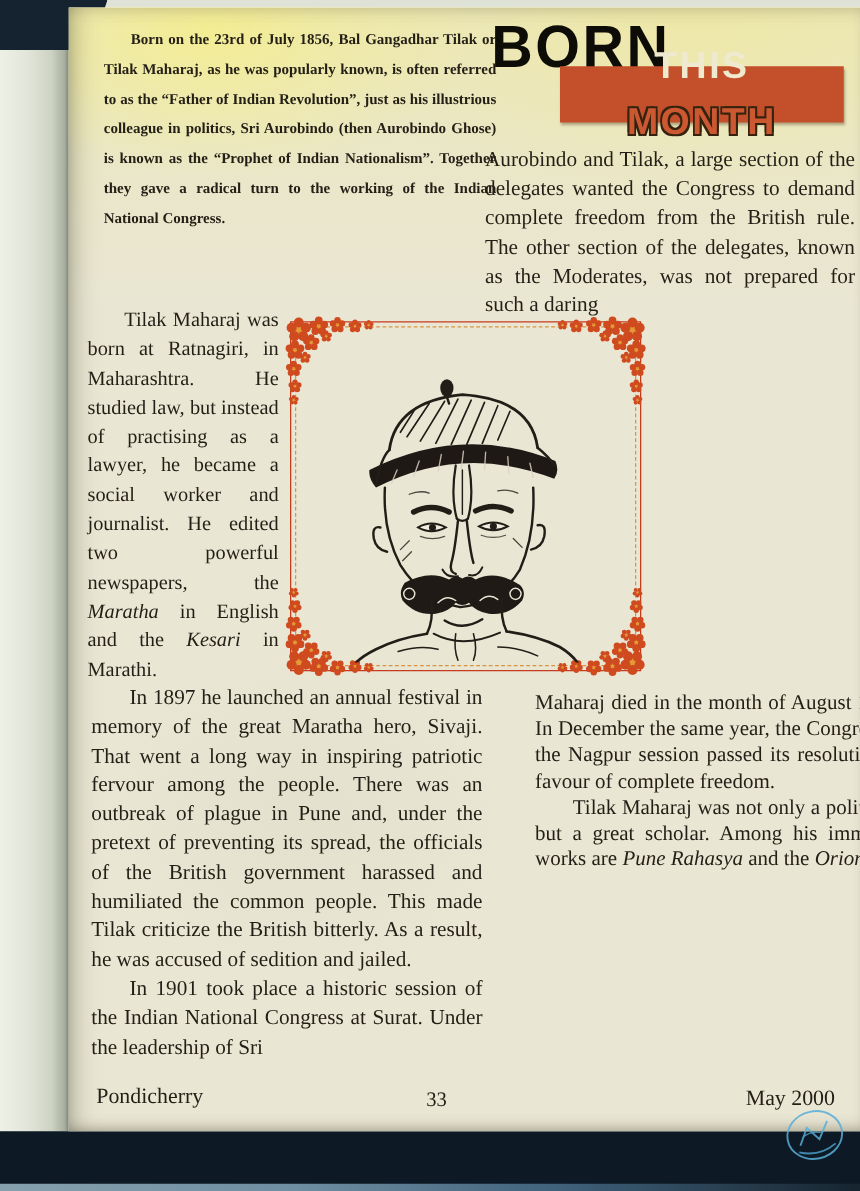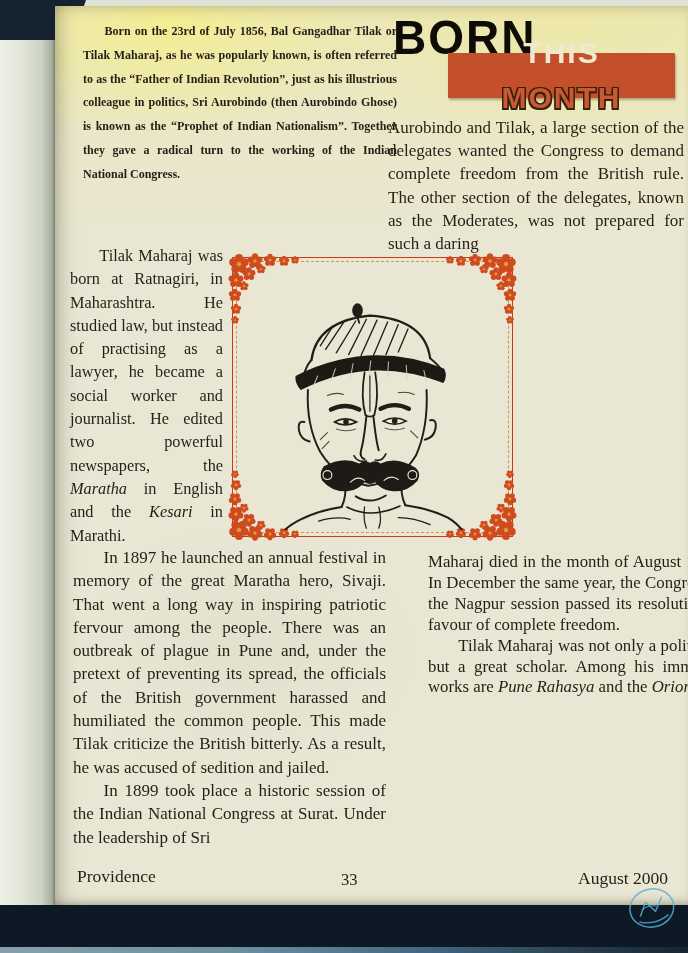--- a/index.html
+++ b/index.html
@@ -92,21 +92,21 @@
       <p class="ind">Tilak Maharaj was born at Ratnagiri, in Maharashtra. He studied law, but instead of practising as a lawyer, he became a social worker and journalist. He edited two powerful newspapers, the <i>Maratha</i> in English and the <i>Kesari</i> in Marathi.</p>
     </div>
 
     <div class="tb p-right-top">
       <p>Aurobindo and Tilak, a large section of the delegates wanted the Congress to demand complete freedom from the British rule. The other section of the delegates, known as the Moderates, was not prepared for such a daring</p>
     </div>
 
 
     <div class="tb p-left-bottom">
       <p class="ind">In 1897 he launched an annual festival in memory of the great Maratha hero, Sivaji. That went a long way in inspiring patriotic fervour among the people. There was an outbreak of plague in Pune and, under the pretext of preventing its spread, the officials of the British government harassed and humiliated the common people. This made Tilak criticize the British bitterly. As a result, he was accused of sedition and jailed.</p>
-      <p class="ind">In 1899 took place a historic session of the Indian National Congress at Surat. Under the leadership of Sri</p>
+      <p class="ind">In 1901 took place a historic session of the Indian National Congress at Surat. Under the leadership of Sri</p>
     </div>
 
     <div class="tb p-right-bottom">
       <p>Maharaj died in the month of August 1920. In December the same year, the Congress at the Nagpur session passed its resolution in favour of complete freedom.</p>
       <p class="ind">Tilak Maharaj was not only a politician but a great scholar. Among his immortal works are <i>Pune Rahasya</i> and the <i>Orion</i>.</p>
     </div>
 
     <div class="frame">
       <div class="frame-line1"></div>
       <div class="frame-line2"></div>
@@ -225,23 +225,23 @@
             <path d="M56,252 Q76,246 92,250"></path>
               <path d="M146,248 Q164,248 182,256"></path>
             <path d="M108,236 Q106,250 110,260"></path>
               <path d="M124,236 Q128,250 124,260"></path>
           </g>
           <path d="M88,236 Q114,250 148,235" stroke-width="1.8"></path>
         </g>
       </svg>
     </div>
 
-    <div class="f-mag">Providence</div>
+    <div class="f-mag">Pondicherry</div>
     <div class="f-num">33</div>
-    <div class="f-issue">August 2000</div>
+    <div class="f-issue">May 2000</div>
   </div>
 
   <svg class="stamp" width="50" height="46" viewBox="0 0 50 46">
     <g fill="none" stroke="#57aed8" stroke-width="1.5">
       <ellipse cx="25" cy="22" rx="22" ry="19"></ellipse>
       <path d="M12,28 L20,15 L28,26 L37,13"></path>
       <path d="M10,33 Q25,40 40,32" stroke="#4a9cc9"></path>
       <path d="M15,22 Q22,18 30,21" stroke-width="1"></path>
     </g>
   </svg>

